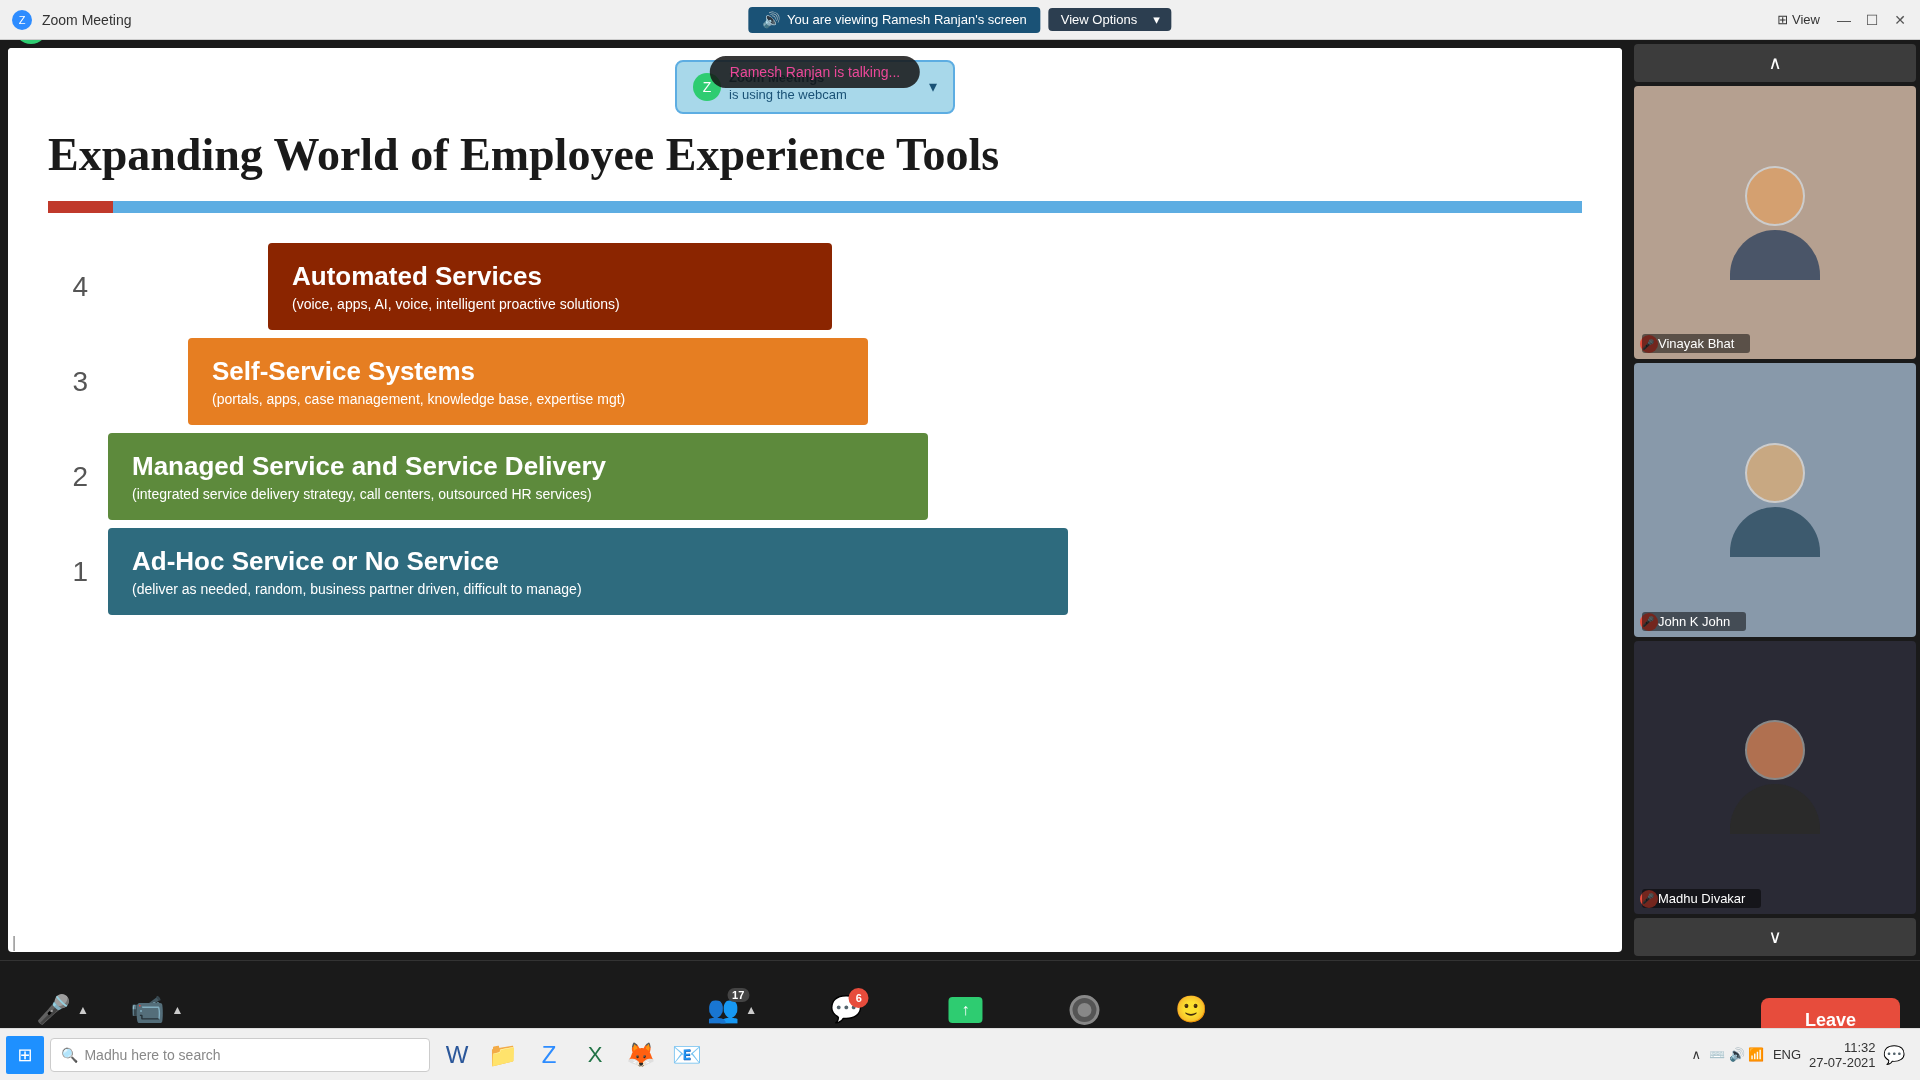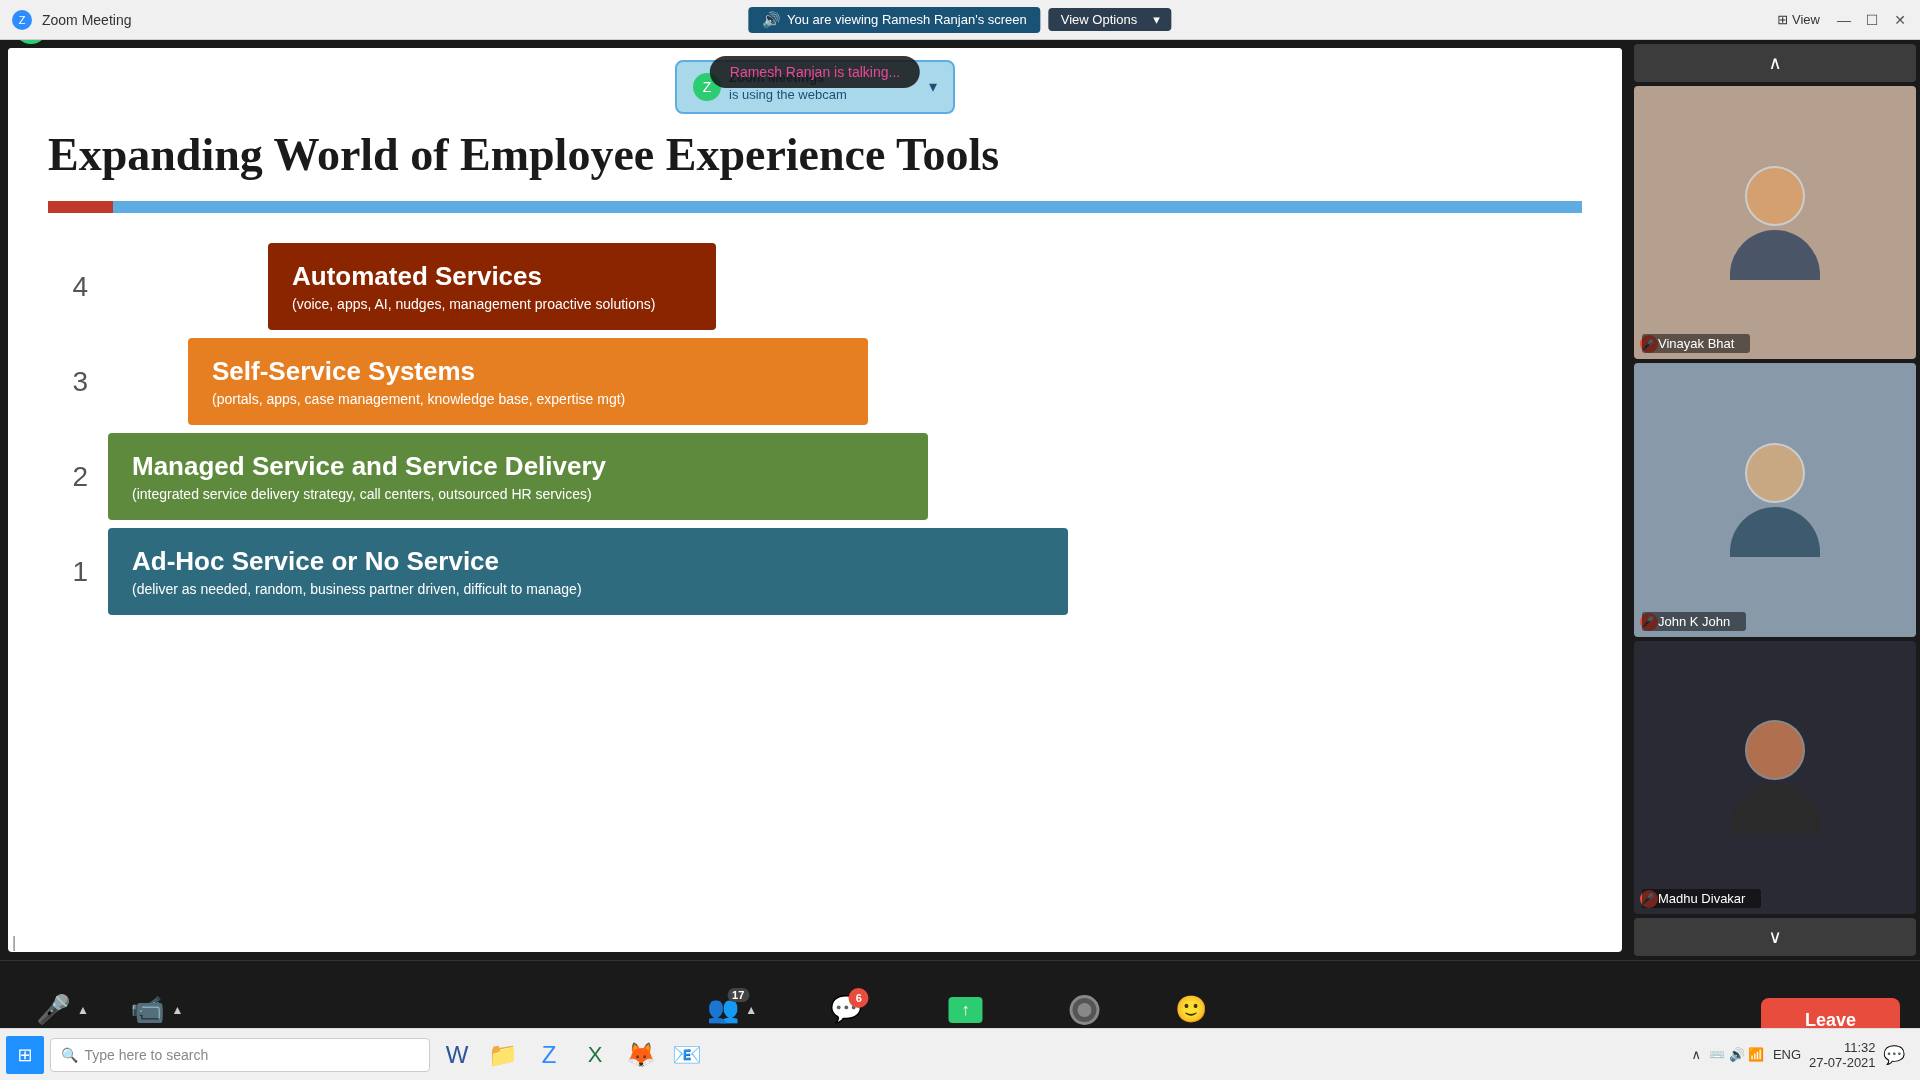--- a/index.html
+++ b/index.html
@@ -533,23 +533,23 @@
 
       <div id="color-bar">
         <div id="color-bar-red"></div>
         <div id="color-bar-blue"></div>
       </div>
 
       <div id="pyramid">
 
         <div class="pyramid-row row-4">
           <div class="pyramid-number">4</div>
-          <div class="pyramid-block" style="background:#8b2500;width:448px;margin-left:160px;">
+          <div class="pyramid-block" style="background:#8b2500;width:564px;margin-left:160px;">
             <div class="pyramid-block-title">Automated Services</div>
-            <div class="pyramid-block-subtitle">(voice, apps, AI, nudges, management proactive solutions)</div>
+            <div class="pyramid-block-subtitle">(voice, apps, AI, voice, intelligent proactive solutions)</div>
           </div>
         </div>
 
         <div class="pyramid-row row-3">
           <div class="pyramid-number">3</div>
           <div class="pyramid-block" style="background:#e67e22;width:680px;margin-left:80px;">
             <div class="pyramid-block-title">Self-Service Systems</div>
             <div class="pyramid-block-subtitle">(portals, apps, case management, knowledge base, expertise mgt)</div>
           </div>
         </div>
@@ -692,21 +692,21 @@
   <div id="toolbar-right">
     <button id="leave-btn">Leave</button>
   </div>
 </div>
 
 <div style="position:fixed;bottom:0;left:0;right:0;height:52px;background:#f0f0f0;display:flex;align-items:center;gap:6px;padding:0 6px;z-index:500;border-top:1px solid #ddd;">
   <div style="width:38px;height:38px;background:#1e90ff;display:flex;align-items:center;justify-content:center;color:white;font-size:18px;border-radius:2px;cursor:pointer;">⊞</div>
 
   <div style="width:380px;height:34px;background:white;border:1px solid #ccc;border-radius:4px;display:flex;align-items:center;gap:6px;padding:0 10px;cursor:text;">
     <span style="color:#888;font-size:14px;">🔍</span>
-    <span style="color:#888;font-size:14px;">Type here to search</span>
+    <span style="color:#888;font-size:14px;">Madhu here to search</span>
   </div>
 
   <div class="taskbar-apps">
     <div class="taskbar-app" style="color:#2b579a;font-size:24px;">W</div>
     <div class="taskbar-app" style="color:#e8a000;font-size:24px;">📁</div>
     <div class="taskbar-app" style="color:#2d8cff;font-size:24px;">Z</div>
     <div class="taskbar-app" style="color:#217346;font-size:22px;">X</div>
     <div class="taskbar-app" style="font-size:24px;">🦊</div>
     <div class="taskbar-app" style="font-size:24px;">📧</div>
   </div>

